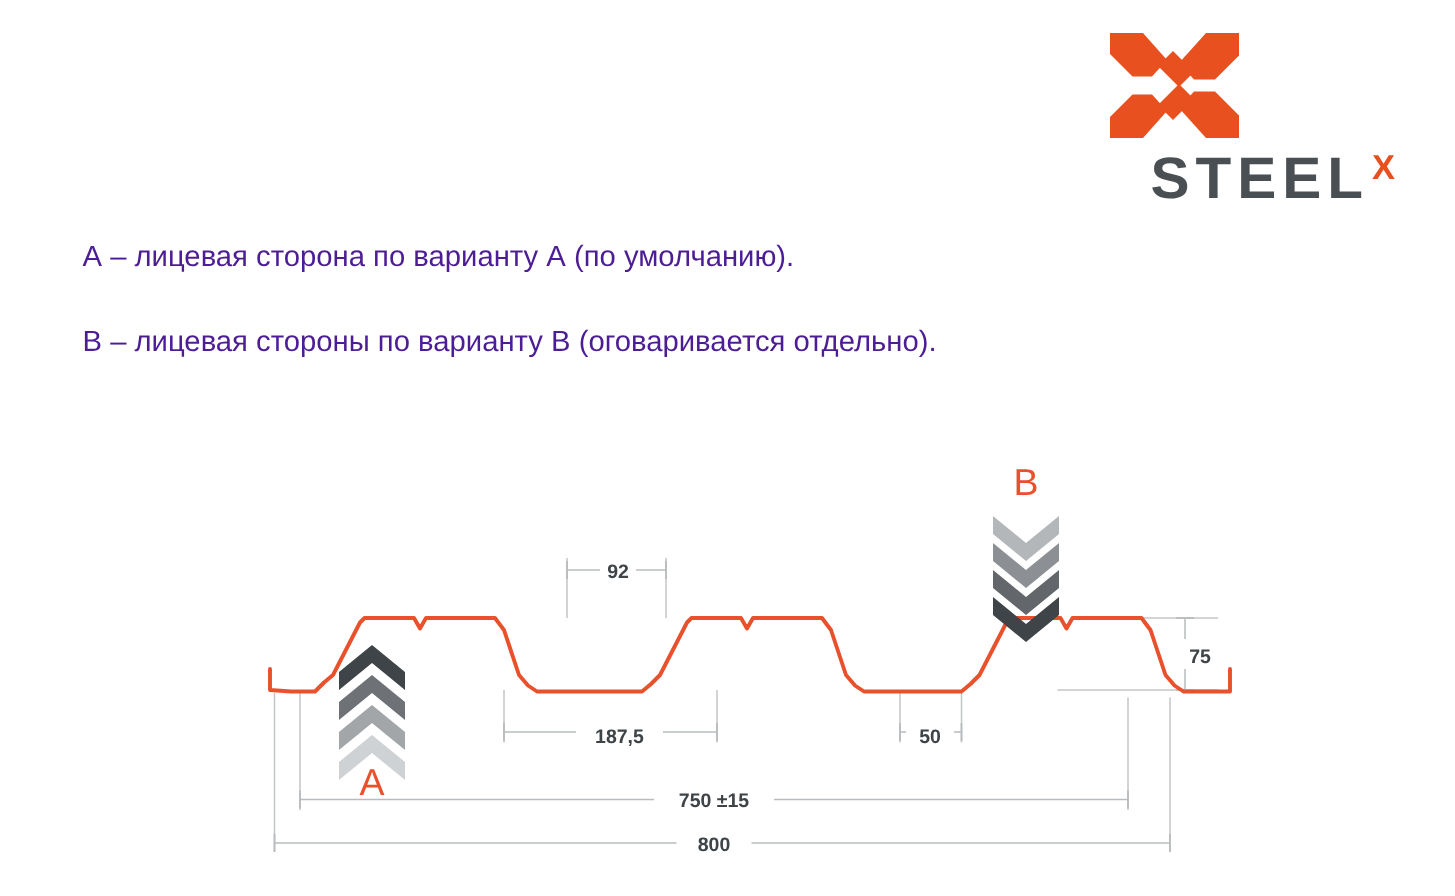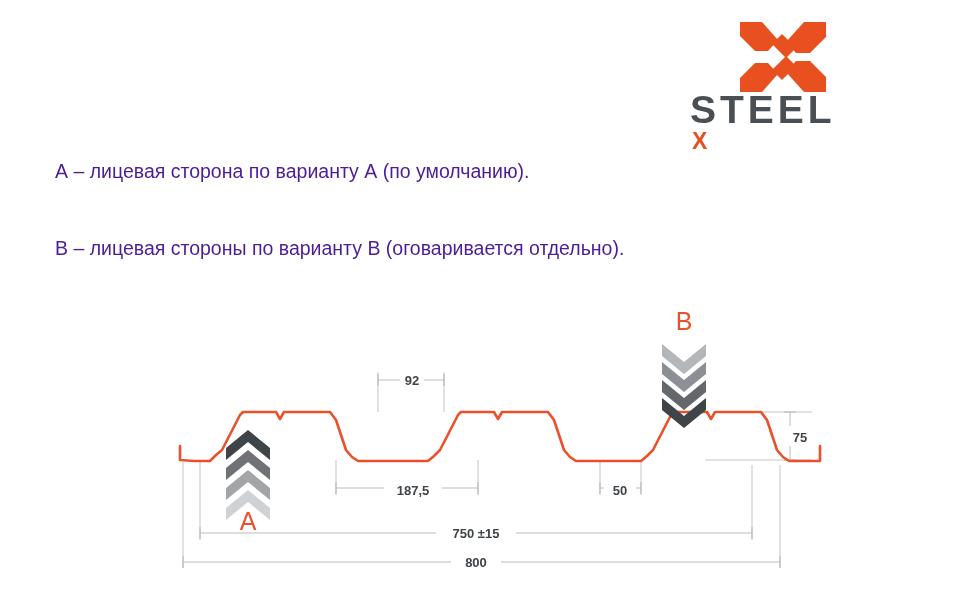--- a/index.html
+++ b/index.html
@@ -34,22 +34,21 @@
     height: 78px;
   }
   #logo-word {
     position: absolute;
     left: 0px;
     top: 82px;
     width: 240px;
     height: 42px;
     display: flex;
     align-items: flex-start;
-    justify-content: center;
-    flex-direction: column;
+    justify-content: flex-end;
   }
   #logo-steel {
     font-family: "Liberation Sans", sans-serif;
     font-size: 39px;
     font-weight: bold;
     letter-spacing: 4px;
     color: #4a4f54;
     line-height: 40px;
   }
   #logo-x {
@@ -66,21 +65,21 @@
   .legend-line {
     position: absolute;
     left: 55px;
     font-family: "Liberation Sans", sans-serif;
     font-size: 19.5px;
     color: #4c1d95;
     white-space: nowrap;
     letter-spacing: 0px;
   }
   #legend-a { top: 160px; }
-  #legend-b { top: 217px; margin-top: 20px; }
+  #legend-b { top: 217px; }
 
   
   #drawing {
     position: absolute;
     left: 0px;
     top: 290px;
     width: 970px;
     height: 300px;
   }
   #drawing svg { display: block; }

